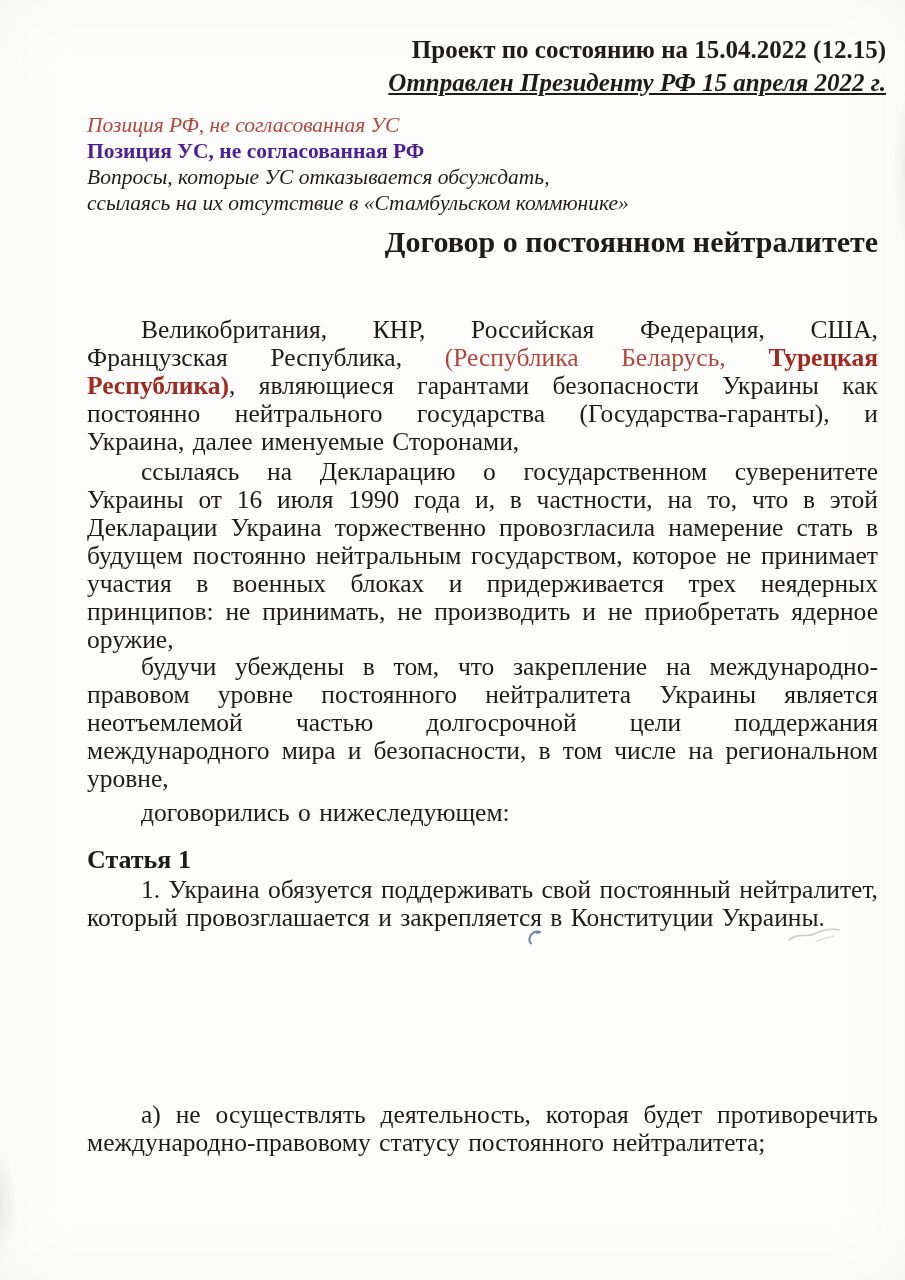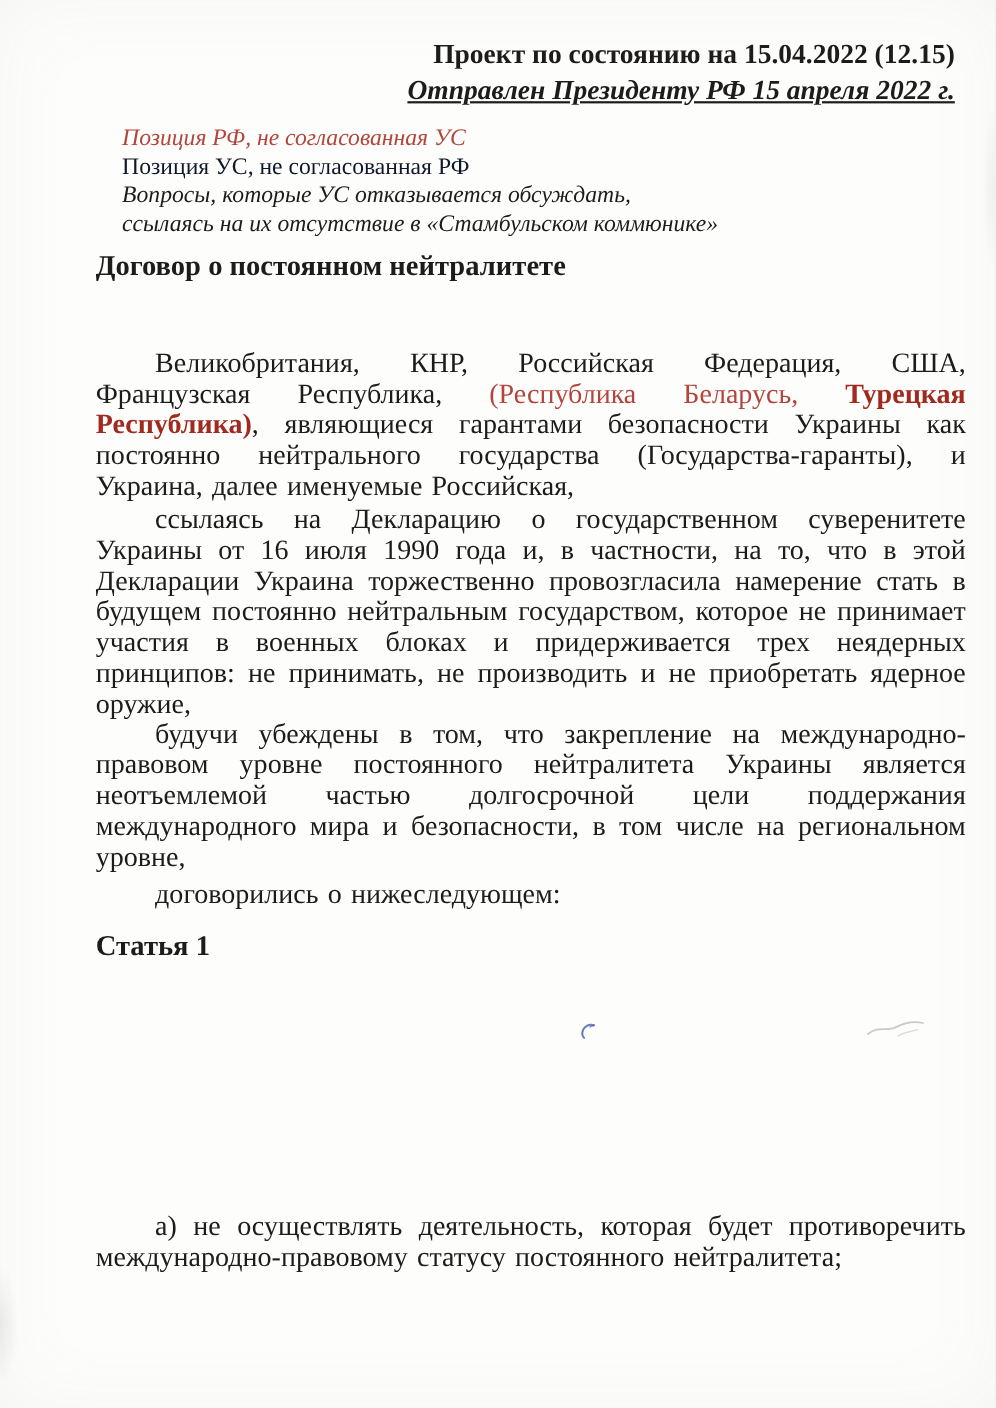--- a/index.html
+++ b/index.html
@@ -11,44 +11,43 @@
   .page {
     position: relative;
     width: 905px; height: 1280px;
     background: #fdfdfc;
     color: #1e1c1a;
     overflow: hidden;
     box-shadow: inset 0 0 70px rgba(120,115,105,0.06);
   }
   
   .doc-header {
-    position: absolute; top: 33px; right: 37px;
+    position: absolute; top: 33px; right: 19px;
     text-align: right;
     font-size: 25px; font-weight: bold; line-height: 33px;
     white-space: nowrap;
   }
   .doc-header .sent-line {
     font-style: italic;
     text-decoration: underline;
   }
   
   .legend {
     position: absolute; top: 112px; left: 87px;
     font-size: 21.5px; line-height: 26px;
     white-space: nowrap;
-    margin-left: 24px;
   }
   .legend-rf { color: #b4453c; font-style: italic; }
-  .legend-us { color: #0f172a; font-weight: normal; }
+  .legend-us { color: #4c1d95; font-weight: bold; }
   .legend-issues { font-style: italic; }
   
   .doc-title {
     position: absolute; top: 227px; left: 87px; width: 791px;
-    text-align: left;
-    font-size: 26px; font-weight: bold; line-height: 30.5px;
+    text-align: right;
+    font-size: 30px; font-weight: bold; line-height: 30.5px;
   }
   
   .para {
     position: absolute; left: 87px; width: 791px;
     margin: 0;
     font-size: 25.5px; line-height: 28px;
     text-align: justify;
     text-indent: 54px;
     word-spacing: 2px;
   }
@@ -93,30 +92,31 @@
     <div class="legend-rf">Позиция РФ, не согласованная УС</div>
     <div class="legend-us">Позиция УС, не согласованная РФ</div>
     <div class="legend-issues">Вопросы, которые УС отказывается обсуждать,</div>
     <div class="legend-issues">ссылаясь на их отсутствие в «Стамбульском коммюнике»</div>
   </div>
 
   <div class="doc-title">
     <div>Договор о постоянном нейтралитете</div>
   </div>
 
-  <p class="para p1"><span>Великобритания, КНР, Российская Федерация, США, Французская Республика, </span><span class="red-italic">(Республика Беларусь, </span><span class="red-bold">Турецкая Республика)</span><span>, являющиеся гарантами безопасности Украины как постоянно нейтрального государства (Государства-гаранты), и Украина, далее именуемые Российская,</span></p>
+  <p class="para p1"><span>Великобритания, КНР, Российская Федерация, США, Французская Республика, </span><span class="red-italic">(Республика Беларусь, </span><span class="red-bold">Турецкая Республика)</span><span>, являющиеся гарантами безопасности Украины как постоянно нейтрального государства (Государства-гаранты), и Украина, далее именуемые Сторонами,</span></p>
 
   <p class="para p2">ссылаясь на Декларацию о государственном суверенитете Украины от 16 июля 1990 года и, в частности, на то, что в этой Декларации Украина торжественно провозгласила намерение стать в будущем постоянно нейтральным государством, которое не принимает участия в военных блоках и придерживается трех неядерных принципов: не принимать, не производить и не приобретать ядерное оружие,</p>
 
   <p class="para p3">будучи убеждены в том, что закрепление на международно-правовом уровне постоянного нейтралитета Украины является неотъемлемой частью долгосрочной цели поддержания международного мира и безопасности, в том числе на региональном уровне,</p>
 
   <p class="para p4">договорились о нижеследующем:</p>
 
   <p class="article-heading">Статья 1</p>
 
+  <p class="para i1">1. Украина обязуется поддерживать свой постоянный нейтралитет, который провозглашается и закрепляется в Конституции Украины.</p>
   <p class="para i4">а) не осуществлять деятельность, которая будет противоречить международно-правовому статусу постоянного нейтралитета;</p>
 
   <svg class="pen-mark" width="22" height="24" viewBox="0 0 22 24">
     <path d="M16 4 C 12 2.5, 7 4.5, 5.5 10 C 5 12, 5.5 14, 7 15.5" fill="none" stroke="#4f64ad" stroke-width="1.8" stroke-linecap="round" opacity="0.85"></path>
     <path d="M16 4 L 12.5 5.5" fill="none" stroke="#4f64ad" stroke-width="1.4" stroke-linecap="round" opacity="0.7"></path>
   </svg>
 
   <svg class="pencil-mark" width="56" height="28" viewBox="0 0 56 28">
     <path d="M3 18 C 12 10, 20 16, 28 12 C 36 8, 44 6, 53 8" fill="none" stroke="#8f8d86" stroke-width="1.6" stroke-linecap="round"></path>
     <path d="M30 20 C 36 16, 42 16, 48 14" fill="none" stroke="#8f8d86" stroke-width="1.2" stroke-linecap="round" opacity="0.7"></path>

